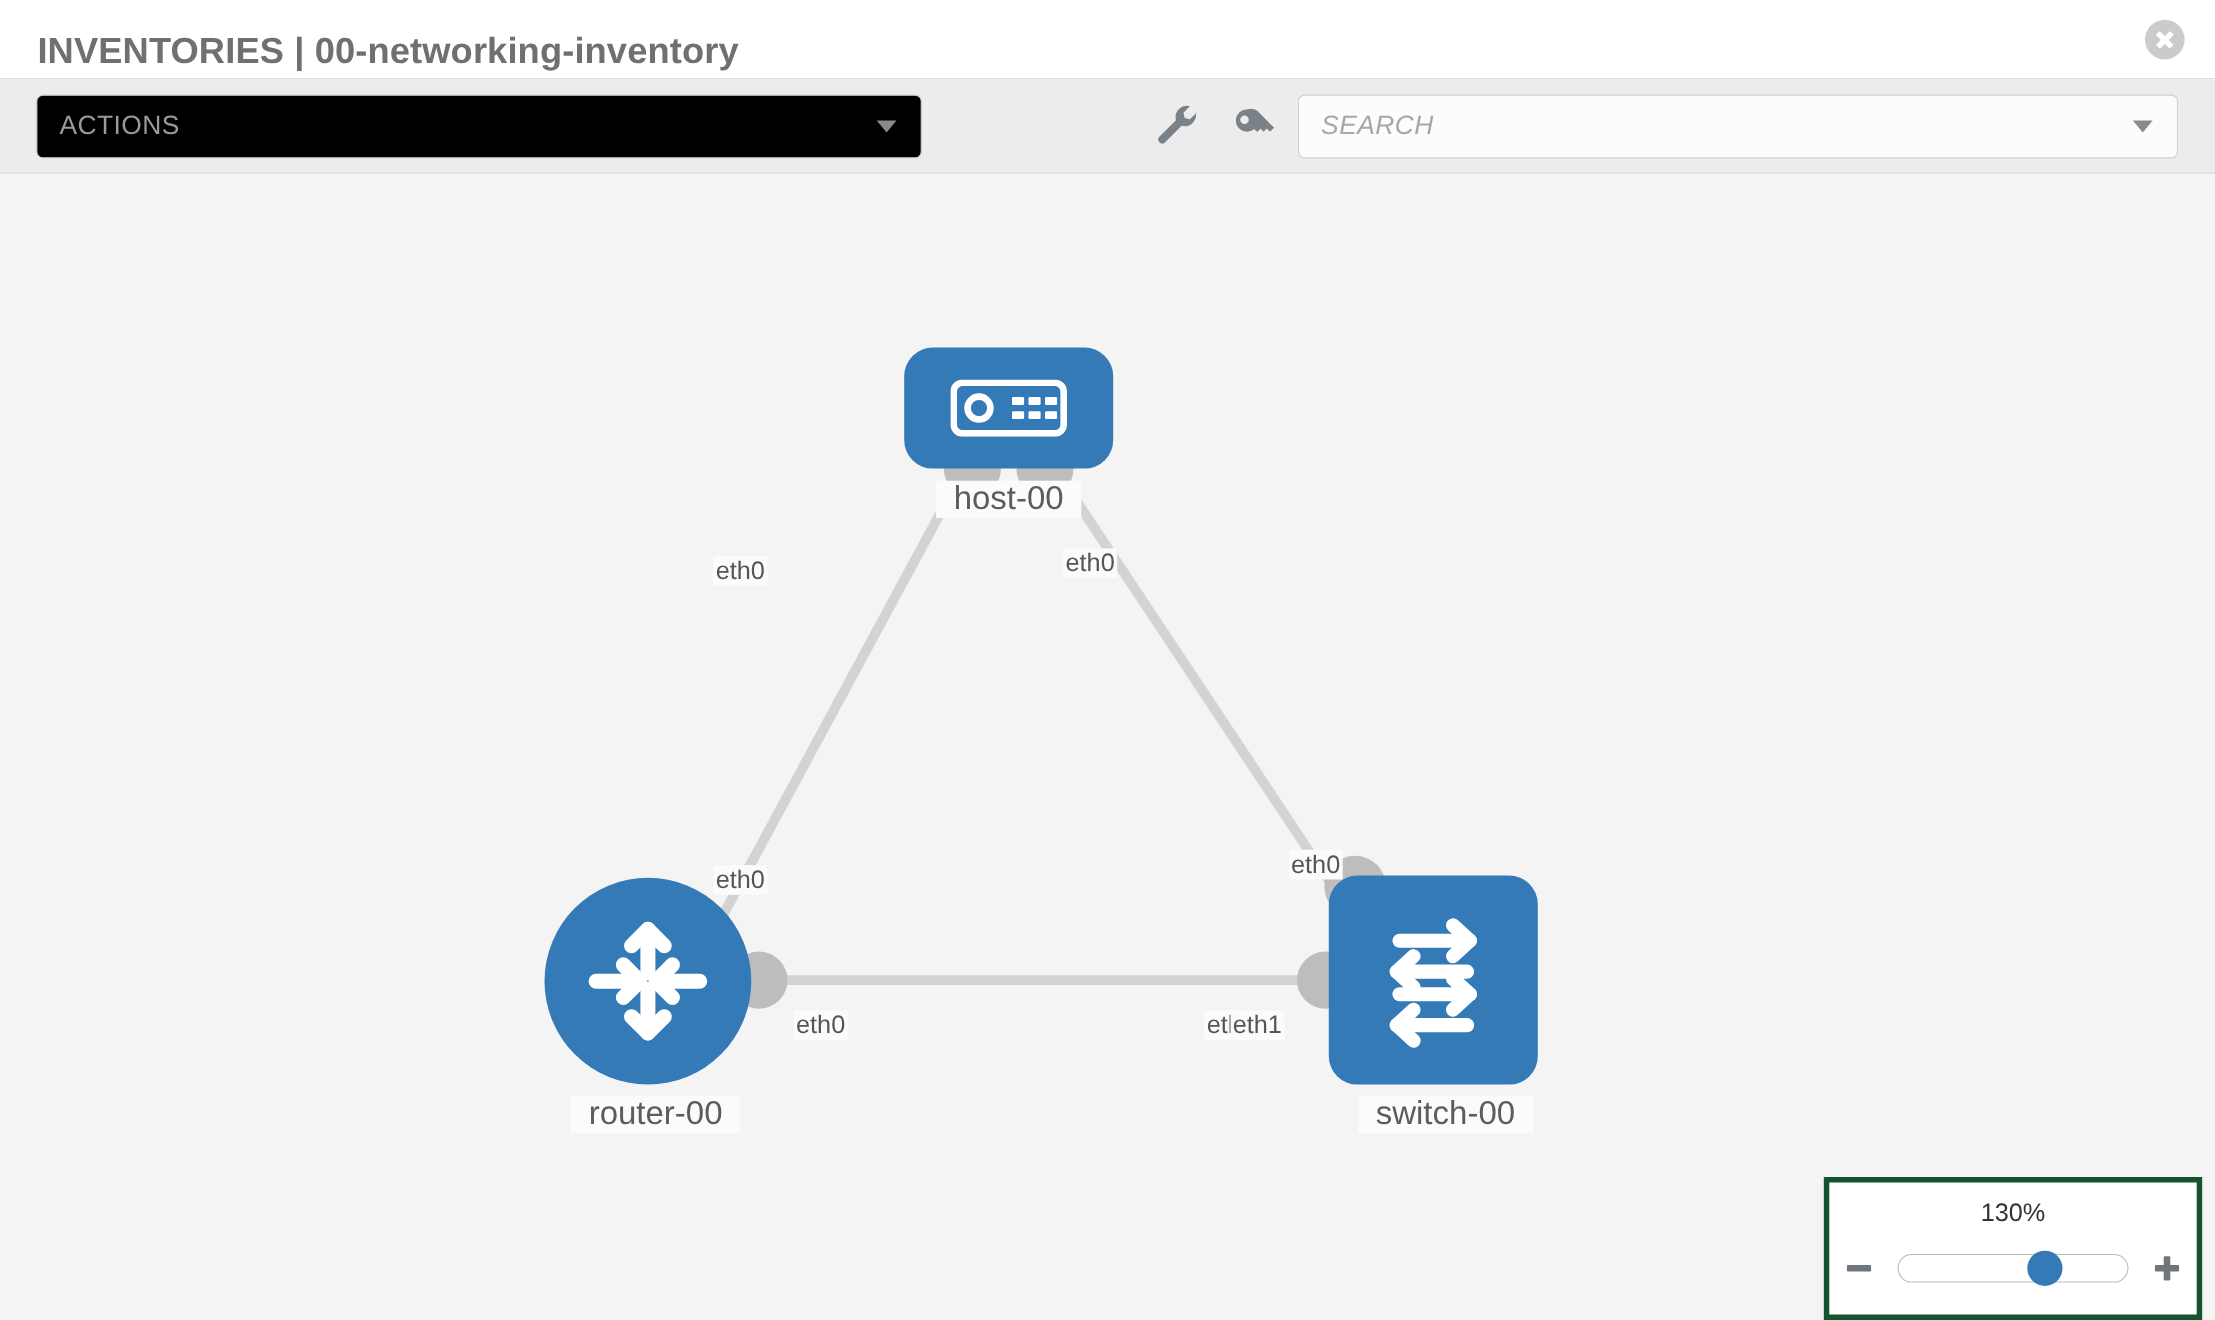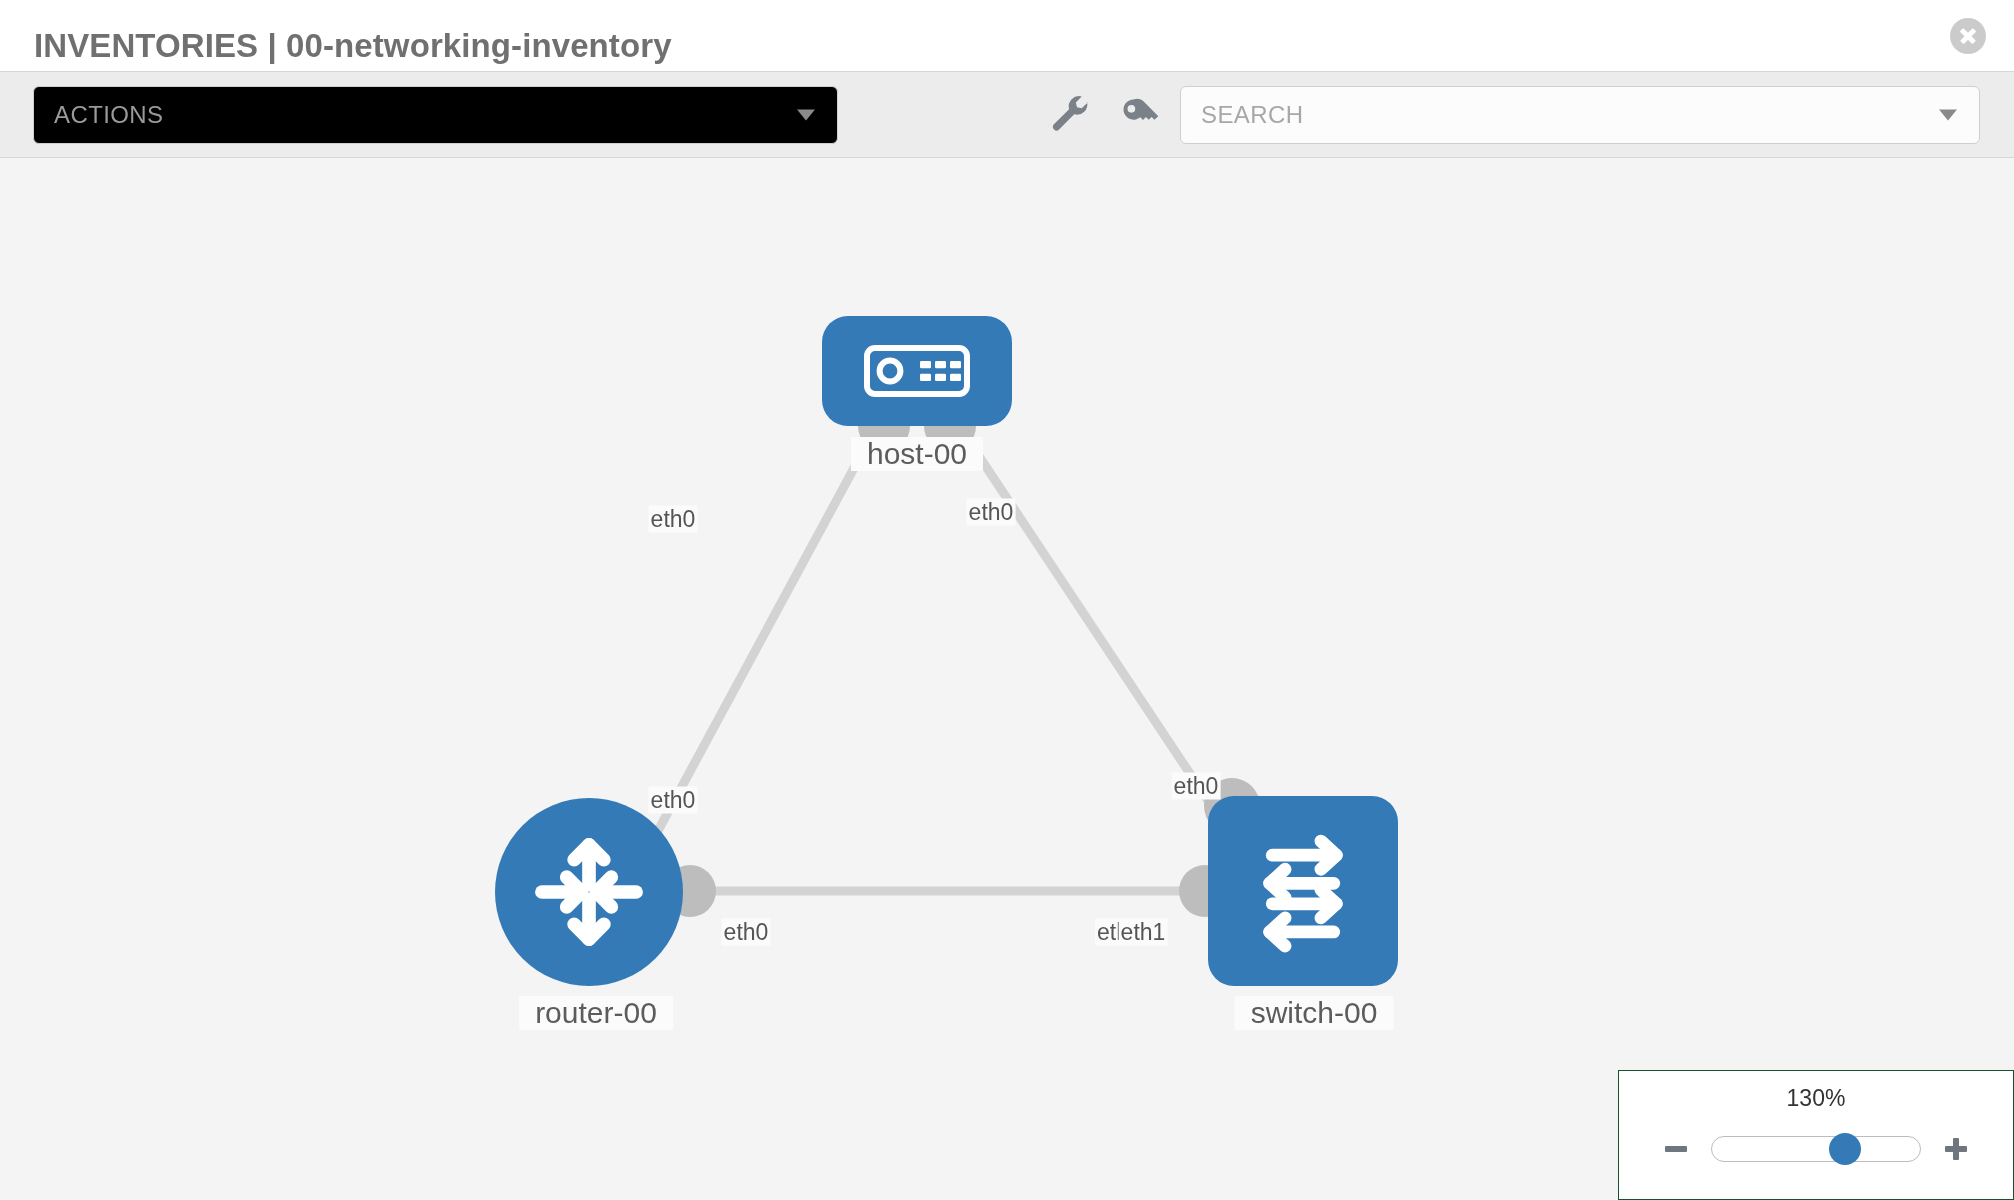--- a/index.html
+++ b/index.html
@@ -81,21 +81,21 @@
   .search-box {
     position: absolute; left: 1180px; top: 14px;
     width: 800px; height: 58px;
     background: #fcfcfc;
     border: 1px solid #cfcfcf; border-radius: 6px;
     cursor: text;
   }
   .search-placeholder {
     position: absolute; left: 20px; top: 50%;
     transform: translateY(-50%);
-    font-size: 24px; color: #a7a7a7; letter-spacing: 0.4px;
+    font-size: 24px; color: #a7a7a7; letter-spacing: 0.4px; font-style: italic;
   }
 
   
   .canvas {
     position: absolute; left: 0; top: 158px;
     width: 2014px; height: 1042px;
     background: #f4f4f4;
     overflow: hidden;
   }
   .topo-svg { position: absolute; left: 0; top: 0; width: 2014px; height: 1042px; }
@@ -126,24 +126,24 @@
   }
   .node svg { position: absolute; left: 50%; top: 50%;
               transform: translate(-50%,-50%); display: block; }
 
   .node-host   { width: 190px; height: 110px; border-radius: 26px; }
   .node-router { width: 188px; height: 188px; border-radius: 50%; }
   .node-switch { width: 190px; height: 190px; border-radius: 26px; }
 
   
   .zoom-panel {
-    position: absolute; right: 0; bottom: 0;
-    width: 396px; height: 130px;
-    background: #ffffff;
-    border: 1px solid #14532d;
+    position: absolute; right: 12px; bottom: 0;
+    width: 344px; height: 130px;
+    background: #ffffff;
+    border: 5px solid #14532d;
   }
   .zoom-value {
     position: absolute; left: 0; right: 0; top: 14px;
     text-align: center; font-size: 23px; color: #333333;
   }
   .zoom-row {
     position: absolute; left: 0; right: 0; top: 56px;
     height: 44px;
     display: flex; align-items: center; justify-content: center;
     gap: 18px;

